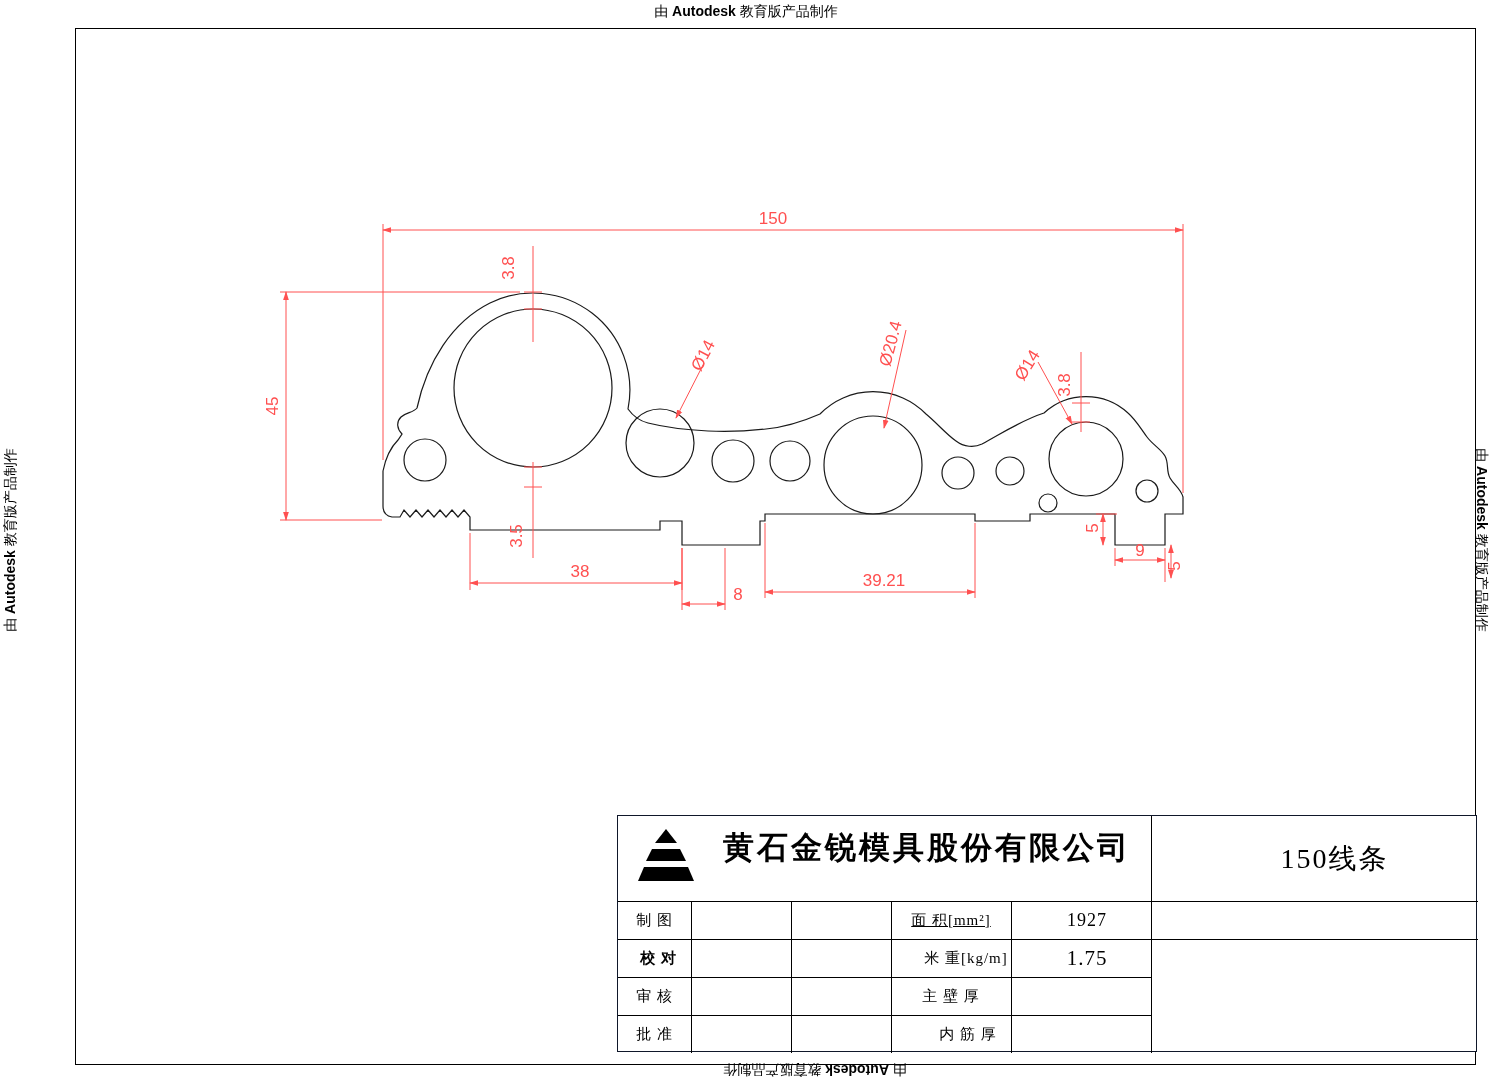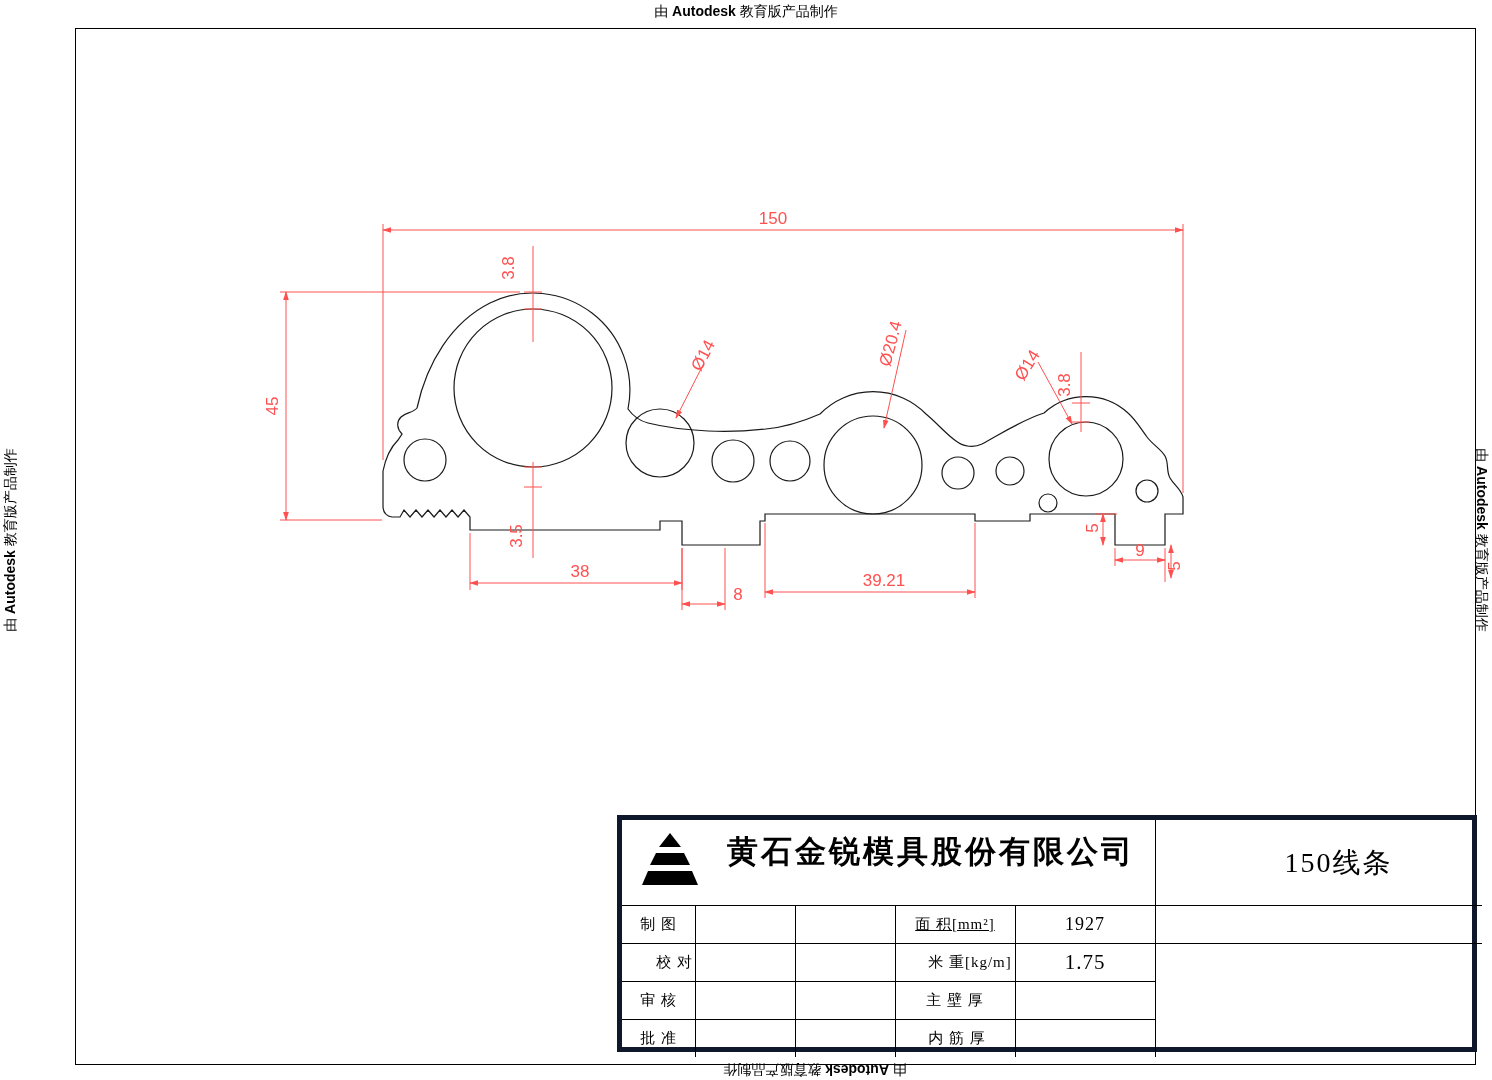--- a/index.html
+++ b/index.html
@@ -22,32 +22,32 @@
   .wm-right{left:1481px;top:540px;transform:translate(-50%,-50%) rotate(90deg);}
 
   svg{position:absolute;left:0;top:0;}
   .profile{fill:none;stroke:#1a1a1a;stroke-width:1.2;}
   .dimline{stroke:#ff5050;stroke-width:1;fill:none;}
   .dimtxt{fill:#ff5050;font-family:"Liberation Sans",sans-serif;font-size:17px;}
 
   
   .tblock{
     position:absolute;left:617px;top:815px;width:860px;height:237px;
-    border:5px solid #0f172a;box-sizing:border-box;background:#fff;
+    border:1px solid #0f172a;box-sizing:border-box;background:#fff;
   }
   .hline{position:absolute;height:1px;background:#000;}
   .vline{position:absolute;width:1px;background:#000;}
   .tb-cell{
     position:absolute;display:flex;align-items:center;justify-content:center;
     color:#000;font-size:15px;letter-spacing:1px;text-align:center;
   }
   .company-cn{font-size:31px;letter-spacing:3px;font-weight:bold;}
   .company-en{font-size:16px;letter-spacing:1px;}
   .dwg-title{font-size:28px;letter-spacing:2px;}
-  .value-cell{font-size:18px;}
+  .value-cell{font-size:18px;margin-left:6px;}
 </style>
 </head>
 <body>
 
 <div class="frame"></div>
 
 <div class="wm wm-top"><span>由 </span><b>Autodesk</b><span> 教育版产品制作</span></div>
 <div class="wm wm-bottom"><span>由 </span><b>Autodesk</b><span> 教育版产品制作</span></div>
 <div class="wm wm-left"><span>由 </span><b>Autodesk</b><span> 教育版产品制作</span></div>
 <div class="wm wm-right"><span>由 </span><b>Autodesk</b><span> 教育版产品制作</span></div>
@@ -214,24 +214,24 @@
       <path d="M8,38 L52,38 L58,52 L2,52 Z" fill="#000"></path>
     </svg>
   </div>
   <div class="tb-cell company-cn" style="left:85px;top:8px;width:448px;height:48px;">黄石金锐模具股份有限公司</div>
   <div class="tb-cell dwg-title" style="left:533px;top:0;width:327px;height:85px;padding-left:20px;">150线条</div>
 
   <div class="tb-cell" style="left:0;top:85px;width:73px;height:38px;">制 图</div>
   <div class="tb-cell" style="left:273px;top:85px;width:120px;height:38px;text-decoration:underline;">面 积[mm²]</div>
   <div class="tb-cell value-cell" style="left:393px;top:85px;width:140px;height:38px;">1927</div>
 
-  <div class="tb-cell" style="left:16px;top:123px;width:73px;height:38px;">校 对</div>
+  <div class="tb-cell" style="left:4px;top:123px;width:73px;height:38px;font-weight:bold;">校 对</div>
   <div class="tb-cell" style="left:288px;top:123px;width:120px;height:38px;">米 重[kg/m]</div>
   <div class="tb-cell value-cell" style="left:393px;top:123px;width:140px;height:38px;font-size:21px;">1.75</div>
 
   <div class="tb-cell" style="left:0;top:161px;width:73px;height:38px;">审 核</div>
   <div class="tb-cell" style="left:273px;top:161px;width:120px;height:38px;">主 壁 厚</div>
   <div class="tb-cell value-cell" style="left:393px;top:161px;width:140px;height:38px;"></div>
 
   <div class="tb-cell" style="left:0;top:199px;width:73px;height:38px;">批 准</div>
-  <div class="tb-cell" style="left:275px;top:199px;width:120px;height:38px;">内 筋 厚</div>
+  <div class="tb-cell" style="left:290px;top:199px;width:120px;height:38px;">内 筋 厚</div>
   <div class="tb-cell value-cell" style="left:393px;top:199px;width:140px;height:38px;"></div>
 </div>
 
 </body></html>

